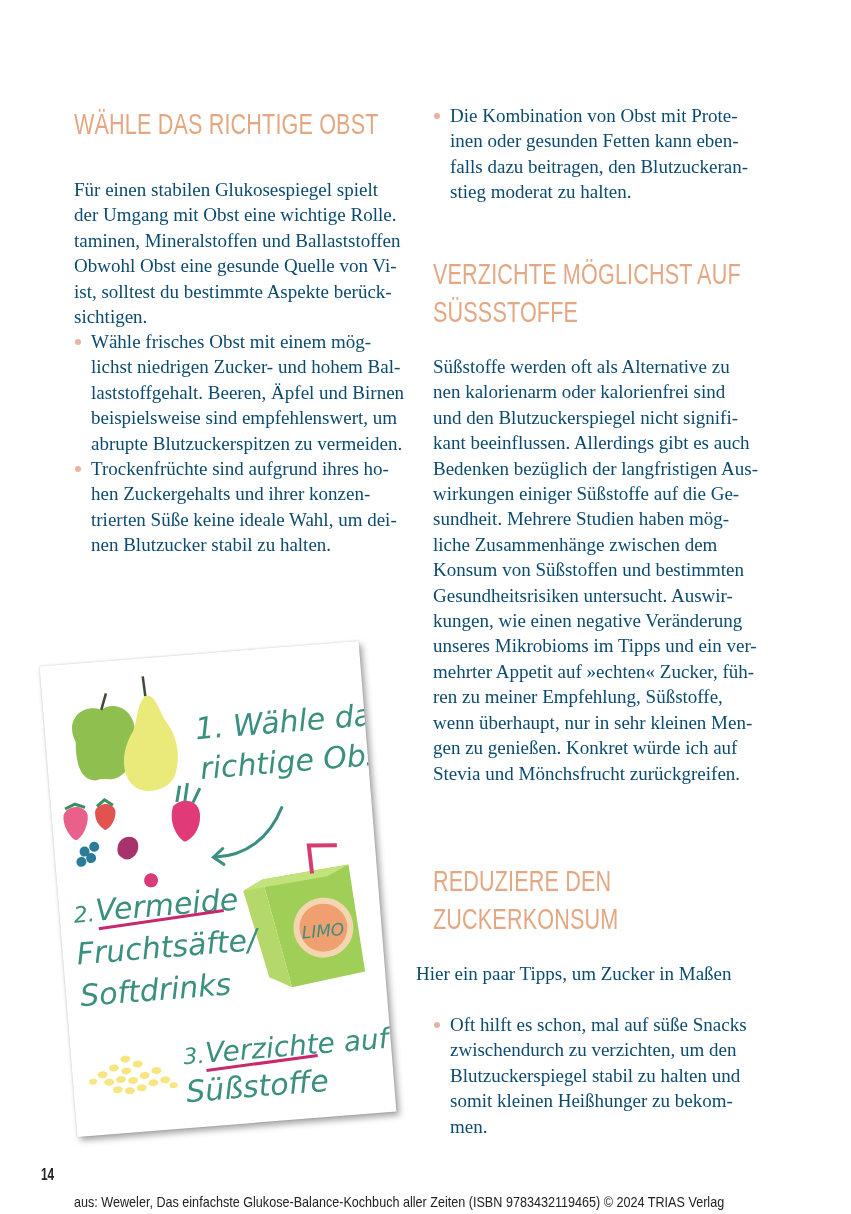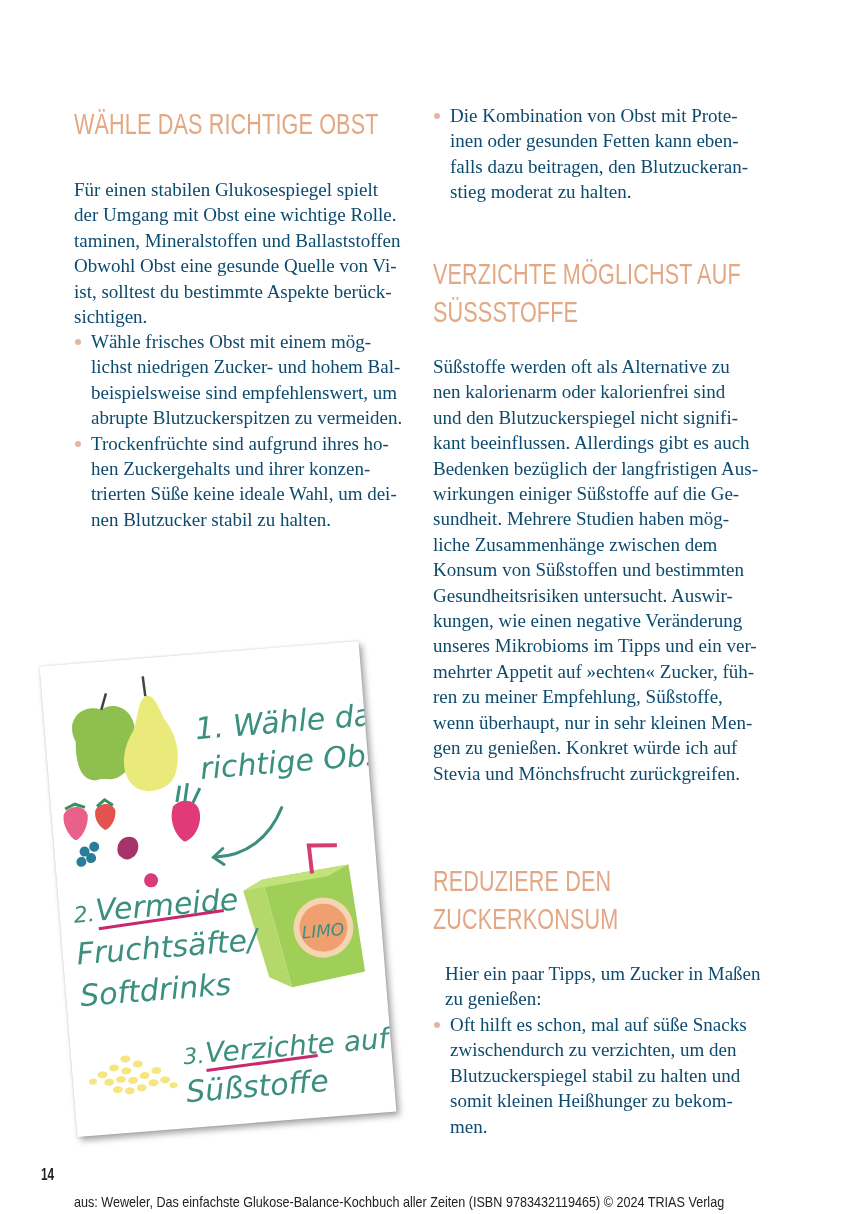--- a/index.html
+++ b/index.html
@@ -39,21 +39,21 @@
     
     #h1 { position: absolute; left: 74px; top: 105px; }
     #p1 { position: absolute; left: 74px; top: 177px; }
     #list1 { position: absolute; left: 74px; top: 329px; }
 
     
     #list2 { position: absolute; left: 433px; top: 103px; }
     #h2 { position: absolute; left: 433px; top: 255px; }
     #p2 { position: absolute; left: 433px; top: 354px; }
     #h3 { position: absolute; left: 433px; top: 862px; }
-    #p3 { position: absolute; left: 445px; top: 961px; }
+    #p3 { position: absolute; left: 416px; top: 961px; }
     #list3 { position: absolute; left: 433px; top: 1012px; }
 
     
     .card {
       position: absolute;
       left: 58px; top: 653px;
       width: 320px; height: 472px;
       background: #ffffff;
       transform: rotate(-4.6deg);
       transform-origin: center center;
@@ -93,20 +93,21 @@
   <span class="line">Obwohl Obst eine gesunde Quelle von Vi-</span>
   <span class="line">ist, solltest du bestimmte Aspekte berück-</span>
   <span class="line">sichtigen.</span>
 </p>
 
 <ul id="list1" class="bullet-list body-text">
   <li class="bullet-item">
     <span class="bullet-dot"></span>
     <span class="line">Wähle frisches Obst mit einem mög-</span>
     <span class="line">lichst niedrigen Zucker- und hohem Bal-</span>
+    <span class="line">laststoffgehalt. Beeren, Äpfel und Birnen</span>
     <span class="line">beispielsweise sind empfehlenswert, um</span>
     <span class="line">abrupte Blutzuckerspitzen zu vermeiden.</span>
   </li>
   <li class="bullet-item">
     <span class="bullet-dot"></span>
     <span class="line">Trockenfrüchte sind aufgrund ihres ho-</span>
     <span class="line">hen Zuckergehalts und ihrer konzen-</span>
     <span class="line">trierten Süße keine ideale Wahl, um dei-</span>
     <span class="line">nen Blutzucker stabil zu halten.</span>
   </li>
@@ -147,21 +148,20 @@
   <span class="line">Stevia und Mönchsfrucht zurückgreifen.</span>
 </p>
 
 <h2 id="h3" class="heading">
   <span class="line">Reduziere den</span>
   <span class="line">Zuckerkonsum</span>
 </h2>
 
 <p id="p3" class="body-text">
   <span class="line">Hier ein paar Tipps, um Zucker in Maßen</span>
-  <span class="line">zu genießen:</span>
 </p>
 
 <ul id="list3" class="bullet-list body-text">
   <li class="bullet-item">
     <span class="bullet-dot"></span>
     <span class="line">Oft hilft es schon, mal auf süße Snacks</span>
     <span class="line">zwischendurch zu verzichten, um den</span>
     <span class="line">Blutzuckerspiegel stabil zu halten und</span>
     <span class="line">somit kleinen Heißhunger zu bekom-</span>
     <span class="line">men.</span>

